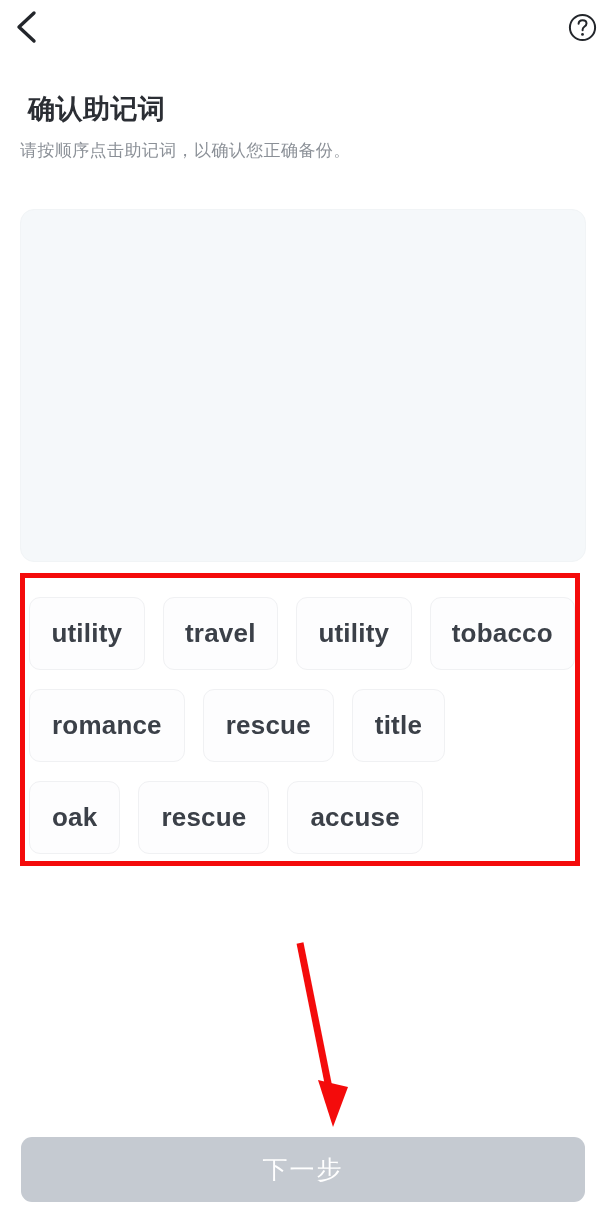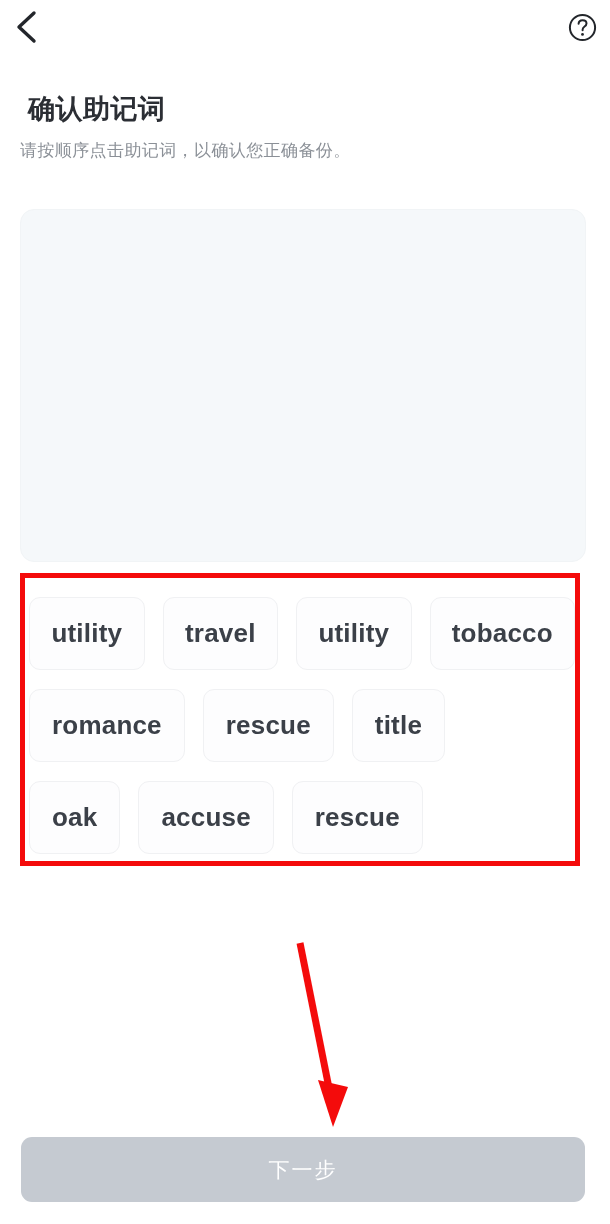--- a/index.html
+++ b/index.html
@@ -141,21 +141,21 @@
   .next-button {
     position: absolute;
     left: 21px;
     top: 1137px;
     width: 564px;
     height: 65px;
     background: #c5cad1;
     border: none;
     border-radius: 11px;
     color: #ffffff;
-    font-size: 21px;
+    font-size: 25px;
     font-family: "Liberation Sans", "DejaVu Sans", sans-serif;
     letter-spacing: 2px;
     display: flex;
     align-items: center;
     justify-content: center;
   }
 </style>
 </head>
 <body>
 
@@ -191,22 +191,22 @@
       <div class="word-chip">utility</div>
       <div class="word-chip">tobacco</div>
     </div>
     <div class="word-row">
       <div class="word-chip">romance</div>
       <div class="word-chip">rescue</div>
       <div class="word-chip">title</div>
     </div>
     <div class="word-row">
       <div class="word-chip">oak</div>
+      <div class="word-chip">rescue</div>
       <div class="word-chip">accuse</div>
-      <div class="word-chip">rescue</div>
     </div>
   </div>
 </div>
 
 <div class="annotation-arrow">
   <svg width="80" height="195" viewBox="0 0 80 195">
     <line x1="20" y1="8" x2="50" y2="158" stroke="#f40b0b" stroke-width="7" stroke-linecap="butt"></line>
     <polygon points="38,145 68,152 53,192" fill="#f40b0b"></polygon>
   </svg>
 </div>

